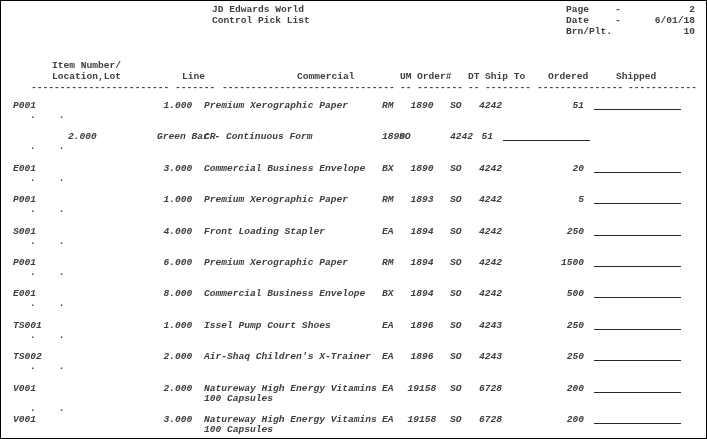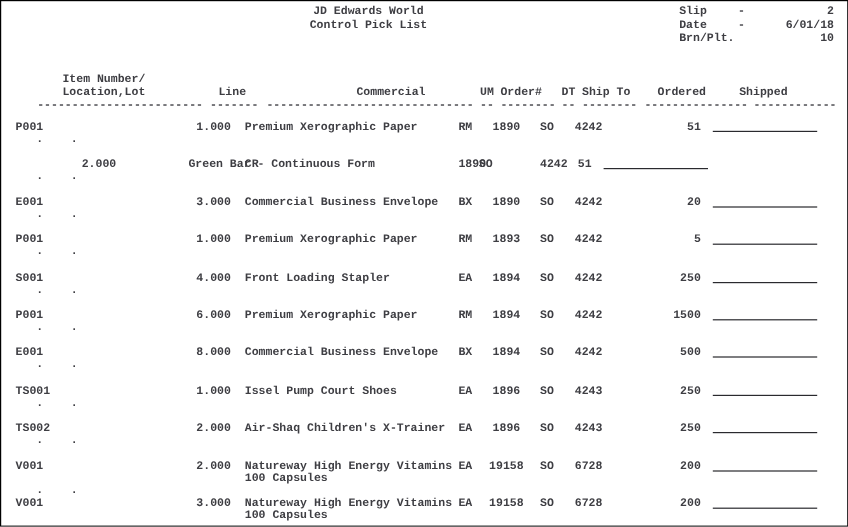--- a/index.html
+++ b/index.html
@@ -25,52 +25,52 @@
   }
   .grid > span{white-space:pre; display:block;}
   .r{text-align:center;}
   .c{text-align:center;}
   .ordered{text-align:right; padding-right:21px;}
   .shipped-cell{position:relative;}
   .blankline{position:absolute; left:-16px; top:8px; width:87px; height:0; border-top:1px solid #2a2a2e;}
   
   #hdr-left{position:absolute; top:14px; left:13px; width:220px;}
   #hdr-left .pick-value{position:absolute; left:87px; top:0;}
-  #hdr-center{position:absolute; top:3px; left:211px; width:190px; text-align:center; line-height:11px;}
+  #hdr-center{position:absolute; top:3px; left:211px; width:190px; line-height:11px;}
   #hdr-right{position:absolute; top:3px; left:565px; width:129px; line-height:11px;}
   .hrow{display:flex;}
   .hlbl{width:49px;}
   .hdash{flex:1; text-align:left;}
   .hval{text-align:right; white-space:pre;}
   
   #colhead{position:absolute; top:59px; left:0; right:0;}
   #colhead .grid{height:11px; line-height:11px;padding-left:30px;}
   .item-hdr{padding-left:21px;}
   .line-hdr{padding-left:7px;}
   .desc-hdr{padding-left:75px;}
   .ordered-hdr{padding-left:11px;}
   .shipped-hdr{margin-left:-12px;}
   
   #records{position:absolute; top:100px; left:0; right:0; display:flex; flex-direction:column; gap:1.4px;}
-  .record{height:30px;}
+  .record{height:30px;font-style:italic;}
 </style>
 </head>
 <body>
 
 <div id="page">
 
 
   <div id="hdr-center">
     <div>JD Edwards World</div>
     <div>Control Pick List</div>
   </div>
 
   <div id="hdr-right">
     <div class="hrow">
-      <span class="hlbl">Slip</span>
+      <span class="hlbl">Page</span>
       <span class="hdash">-</span>
       <span class="hval">2</span>
     </div>
     <div class="hrow">
       <span class="hlbl">Date</span>
       <span class="hdash">-</span>
       <span class="hval">6/01/18</span>
     </div>
     <div class="hrow">
       <span class="hlbl">Brn/Plt.</span>

